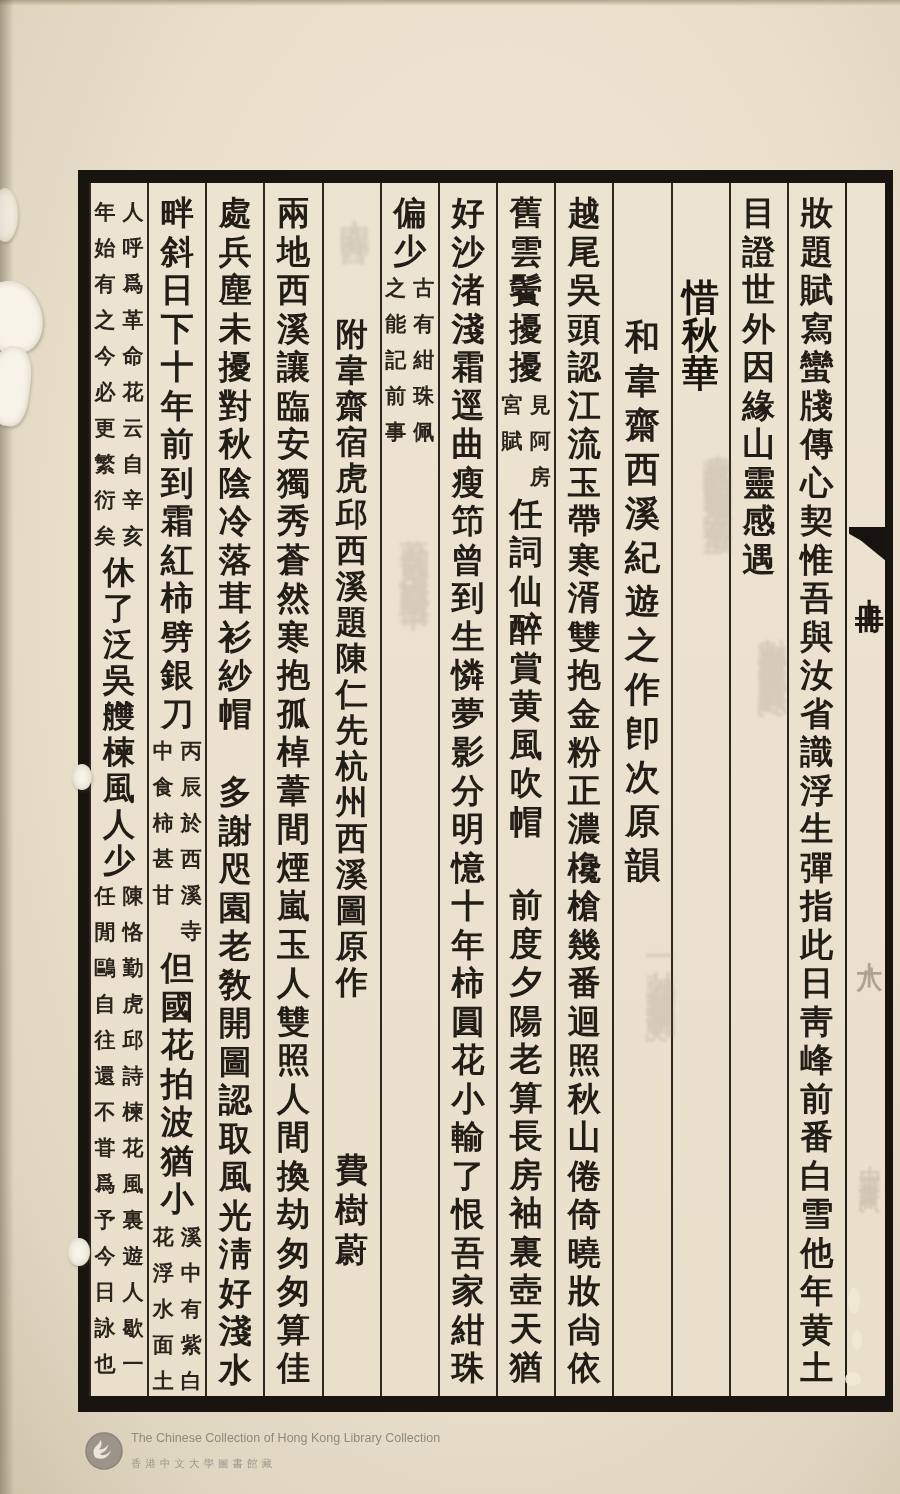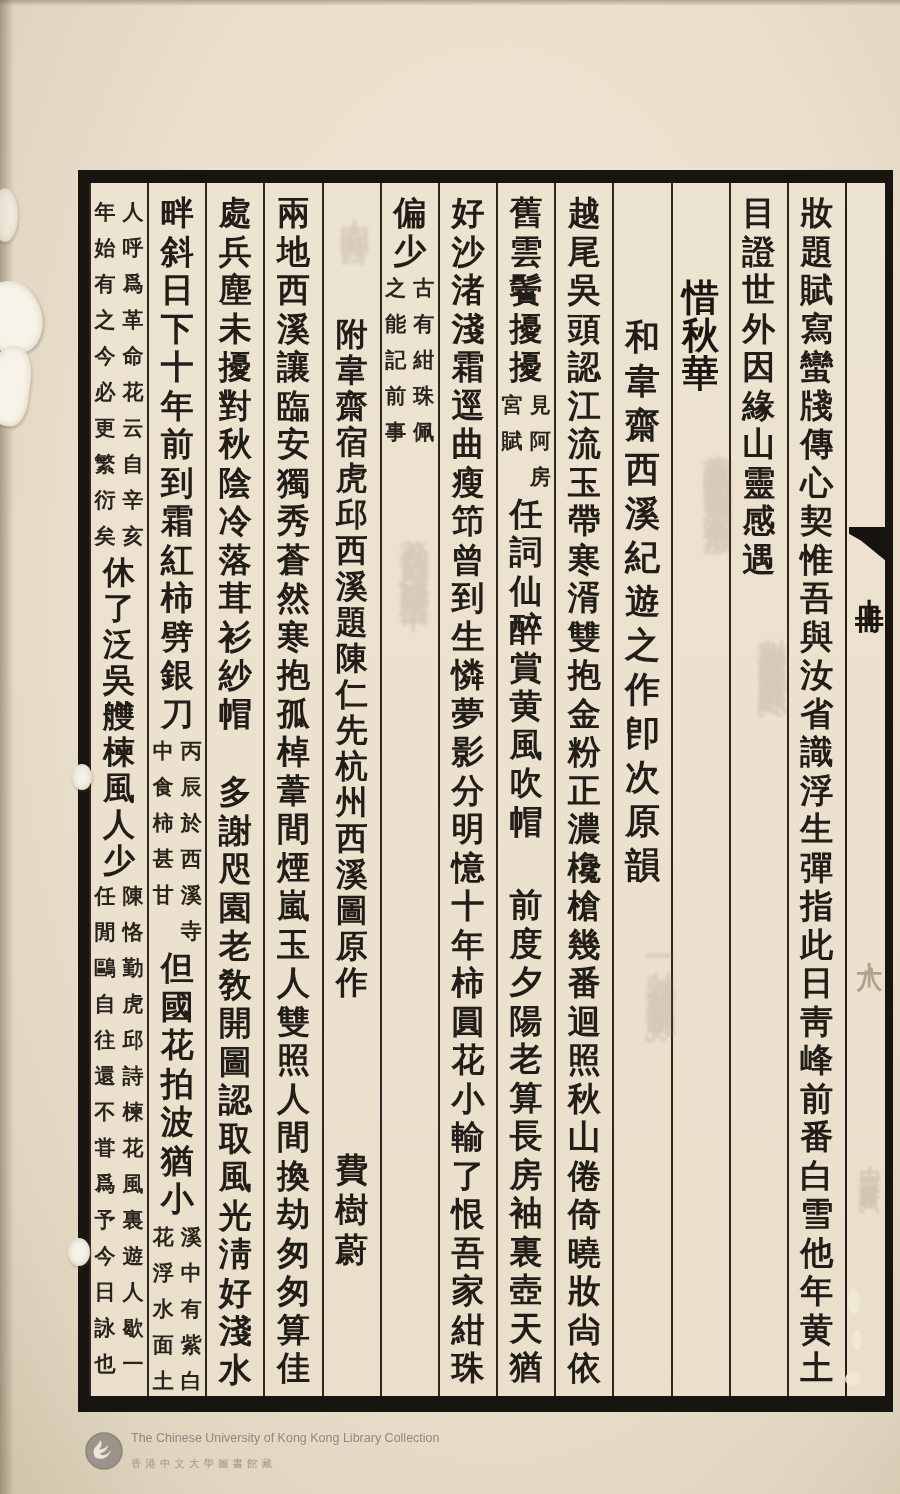--- a/index.html
+++ b/index.html
@@ -501,18 +501,18 @@
   <div class="blob" style="left:852px;top:1330px;width:10px;height:20px;"></div>
   <div class="blob" style="left:845px;top:1372px;width:16px;height:14px;"></div>
 
   <div id="watermark">
     <svg id="wm-logo" viewBox="0 0 40 40">
       <circle cx="20" cy="20" r="18" fill="#9c948a"></circle>
       <path d="M12 27c7 2.5 13-1 15-8c-3.5 5.5-10 6.5-11 3.5c4.5-1 8-4.5 8-9c-2.5 4.5-7 5.5-9 4.5c2.5-2 3.5-5.5 1.5-9c-1 4.5-7 7-7 11.5c0 3.5 1.2 5.5 2.5 6.5z" fill="#ece6d8"></path>
       <circle cx="20" cy="20" r="18" fill="none" stroke="#8c857b" stroke-width="1.5"></circle>
     </svg>
     <div id="wm-text">
-      <div id="wm-line1">The Chinese University of Kong Kong Library Collection</div>
+      <div id="wm-line1">The Chinese Collection of Hong Kong Library Collection</div>
       <div id="wm-line2">香港中文大學圖書館藏</div>
     </div>
   </div>
 
 </div>
 
 </body></html>

